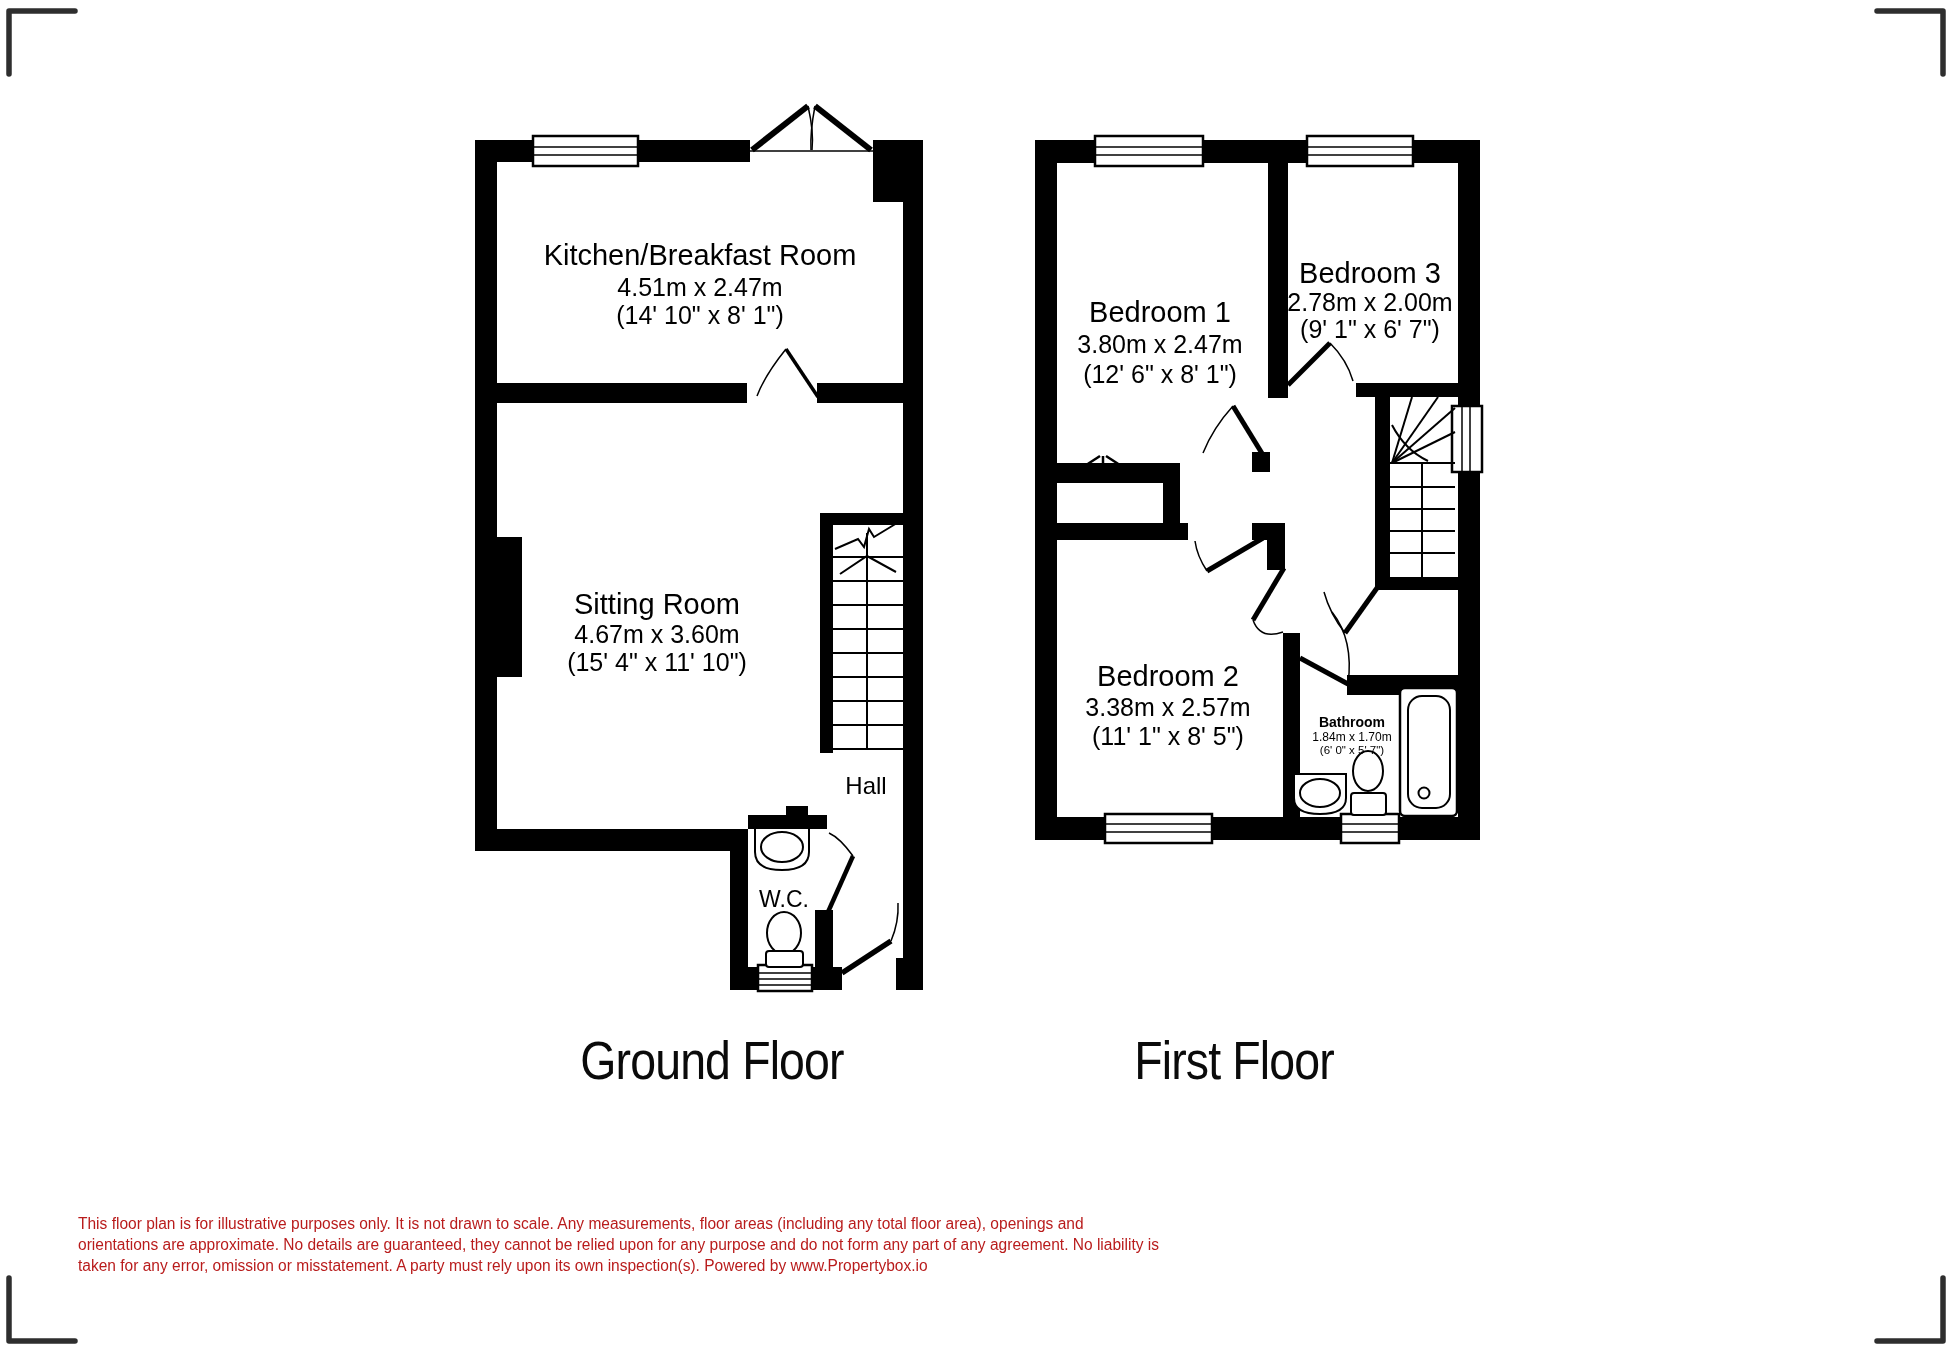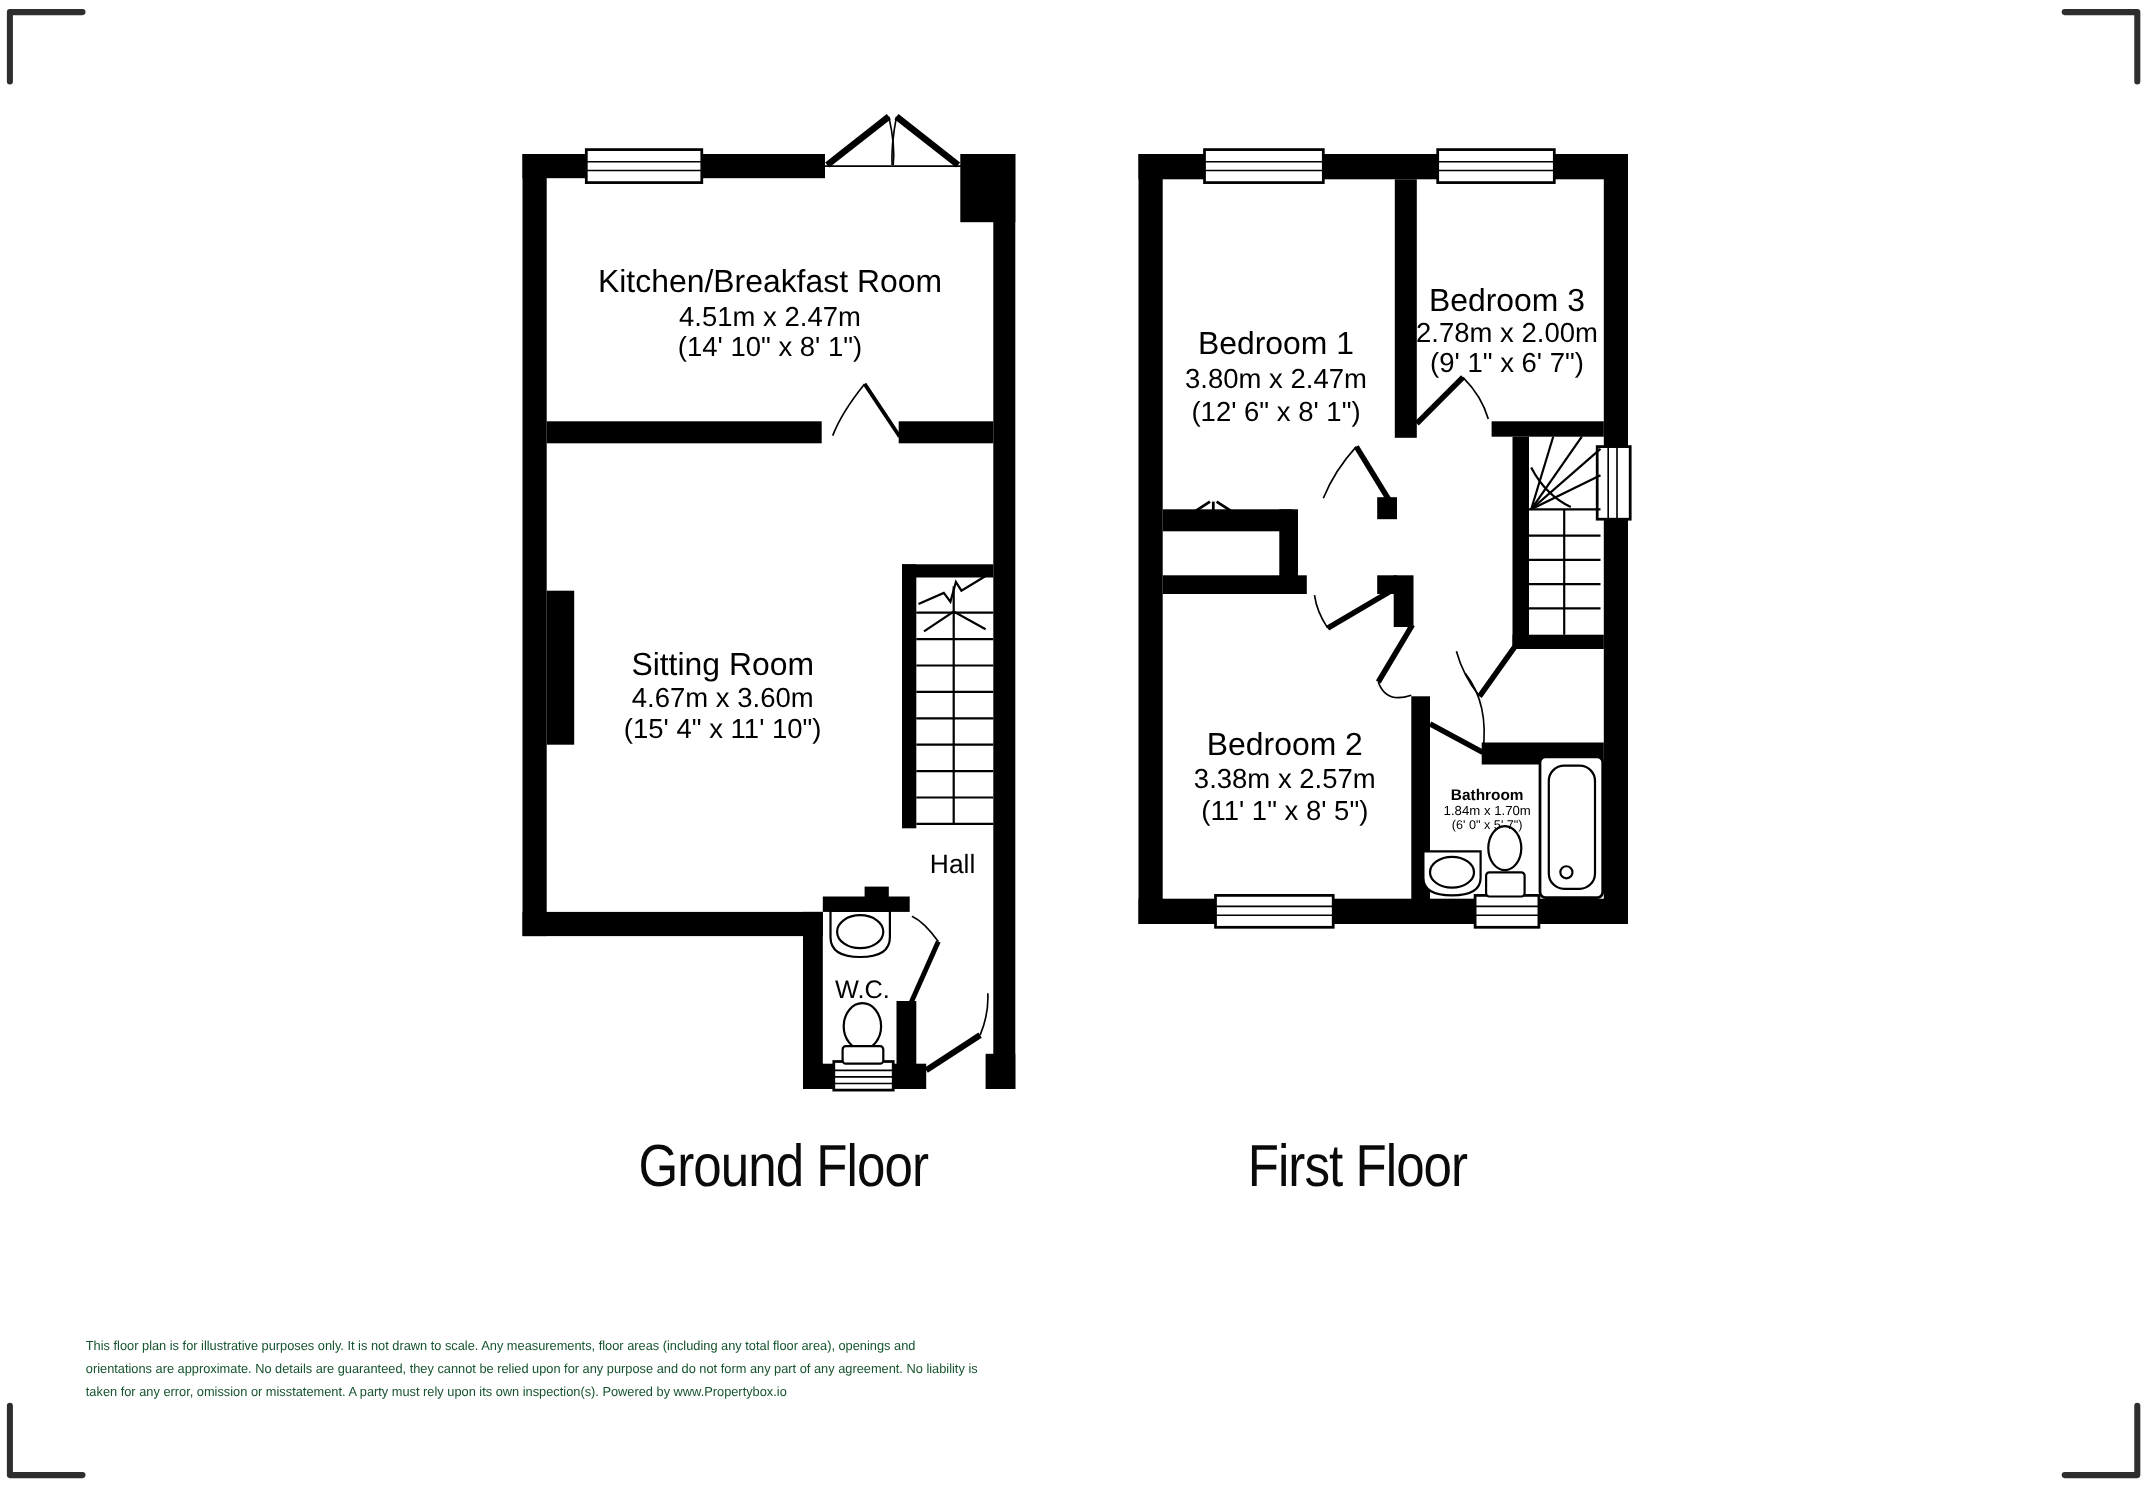--- a/index.html
+++ b/index.html
@@ -3,21 +3,21 @@
 <meta charset="utf-8">
 <style>
   html,body{margin:0;padding:0;background:#ffffff;}
   #canvas{position:relative;width:1952px;height:1352px;background:#ffffff;overflow:hidden;
           font-family:"Liberation Sans", sans-serif;}
   #plan-svg{position:absolute;left:0;top:0;}
   .floor-title{position:absolute;transform:translate(-50%,-50%) scaleX(0.86);
                font-size:54px;font-weight:400;color:#0a0a0a;letter-spacing:-1px;white-space:nowrap;}
   #ground-title{left:712px;top:1060px;}
   #first-title{left:1234px;top:1060px;}
-  #footer{position:absolute;left:78px;top:1213px;color:#14532d;font-size:12px;line-height:21px;}
+  #footer{position:absolute;left:78px;top:1213px;color:#b91c1c;font-size:16px;line-height:21px;}
   .footer-line{white-space:nowrap;transform:scaleX(0.97);transform-origin:left center;}
   
   text{fill:#000000;font-family:"Liberation Sans", sans-serif;}
   .room-name{font-size:29px;}
   .room-dim{font-size:25px;}
   .small-name{font-size:14px;font-weight:700;}
   .small-dim{font-size:12px;}
   .small-dim2{font-size:11.5px;}
   .hall-label{font-size:24px;}
   .wc-label{font-size:23px;}

